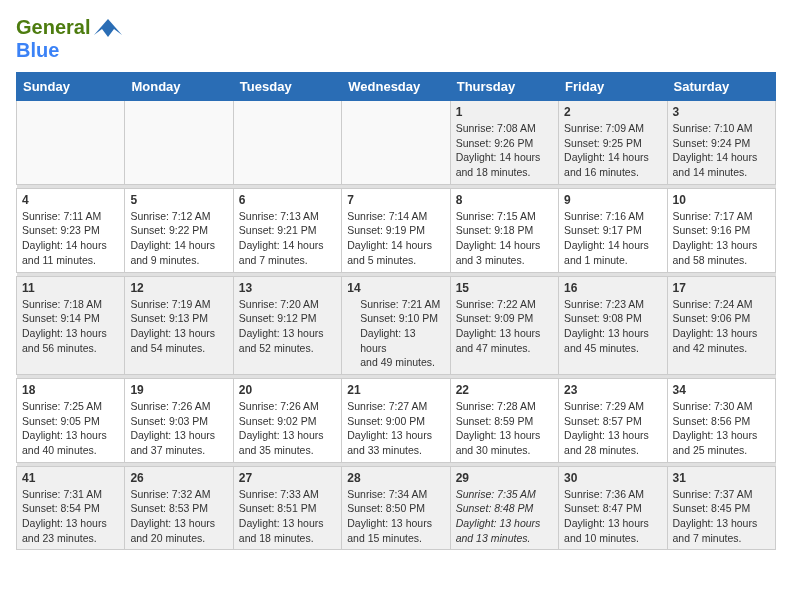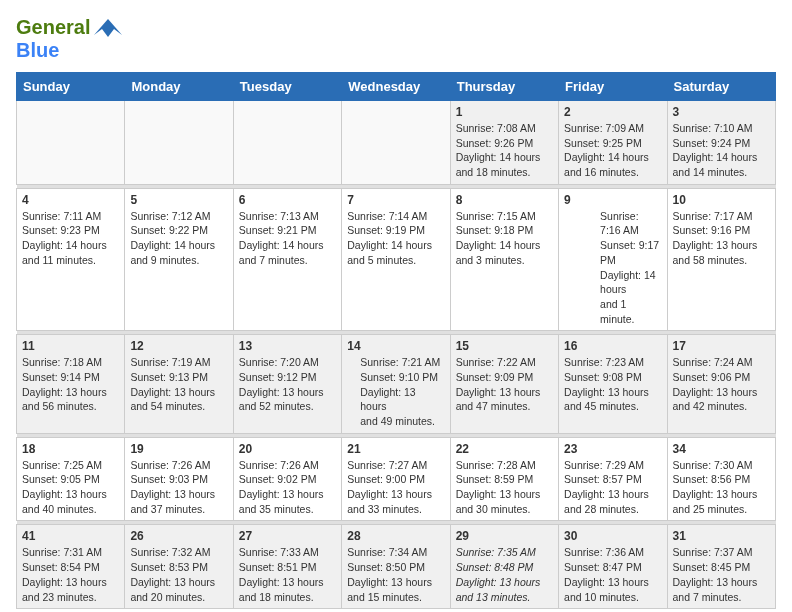--- a/index.html
+++ b/index.html
@@ -180,21 +180,21 @@
         </td>
         <td>
           <span class="day-num">8</span>
           <div class="day-info" style="white-space: pre-line;">Sunrise: 7:15 AM
 Sunset: 9:18 PM
 Daylight: 14 hours
 and 3 minutes.</div>
         </td>
         <td>
           <span class="day-num">9</span>
-          <div class="day-info" style="white-space: pre-line; margin-left: 36px;">Sunrise: 7:16 AM
+          <div class="day-info" style="white-space: pre-line;">Sunrise: 7:16 AM
 Sunset: 9:17 PM
 Daylight: 14 hours
 and 1 minute.</div>
         </td>
         <td>
           <span class="day-num">10</span>
           <div class="day-info" style="white-space: pre-line;">Sunrise: 7:17 AM
 Sunset: 9:16 PM
 Daylight: 13 hours
 and 58 minutes.</div>

